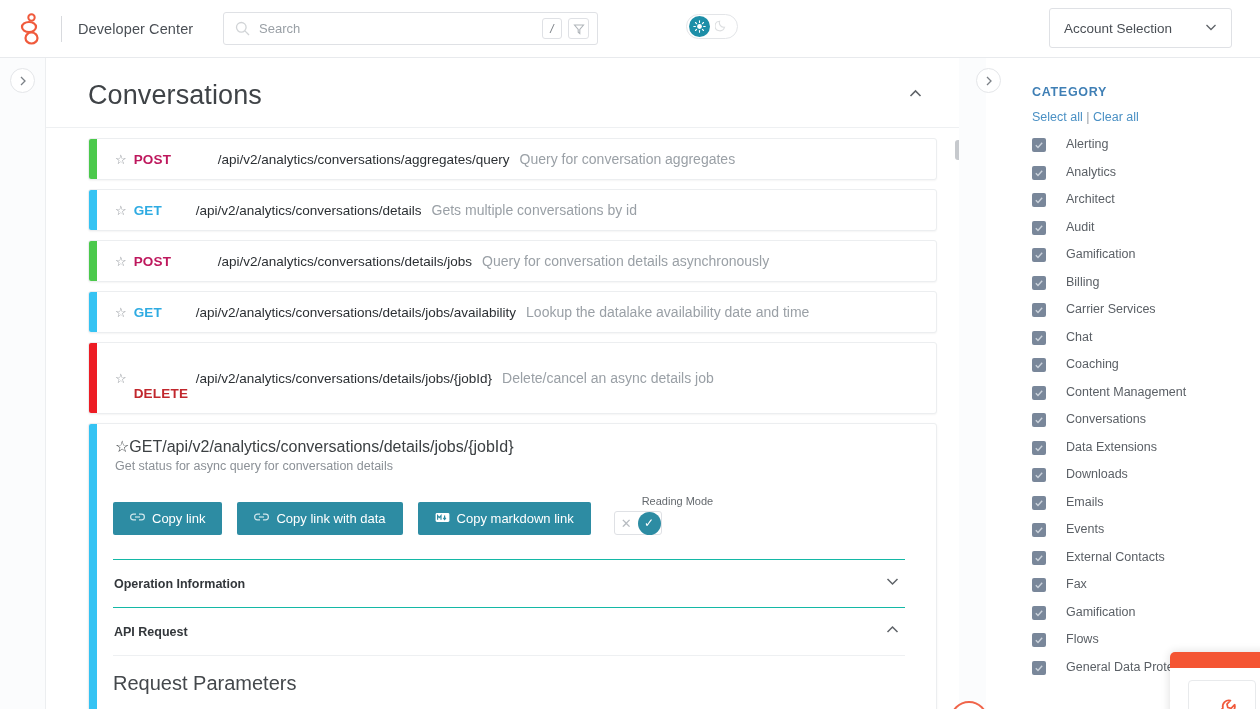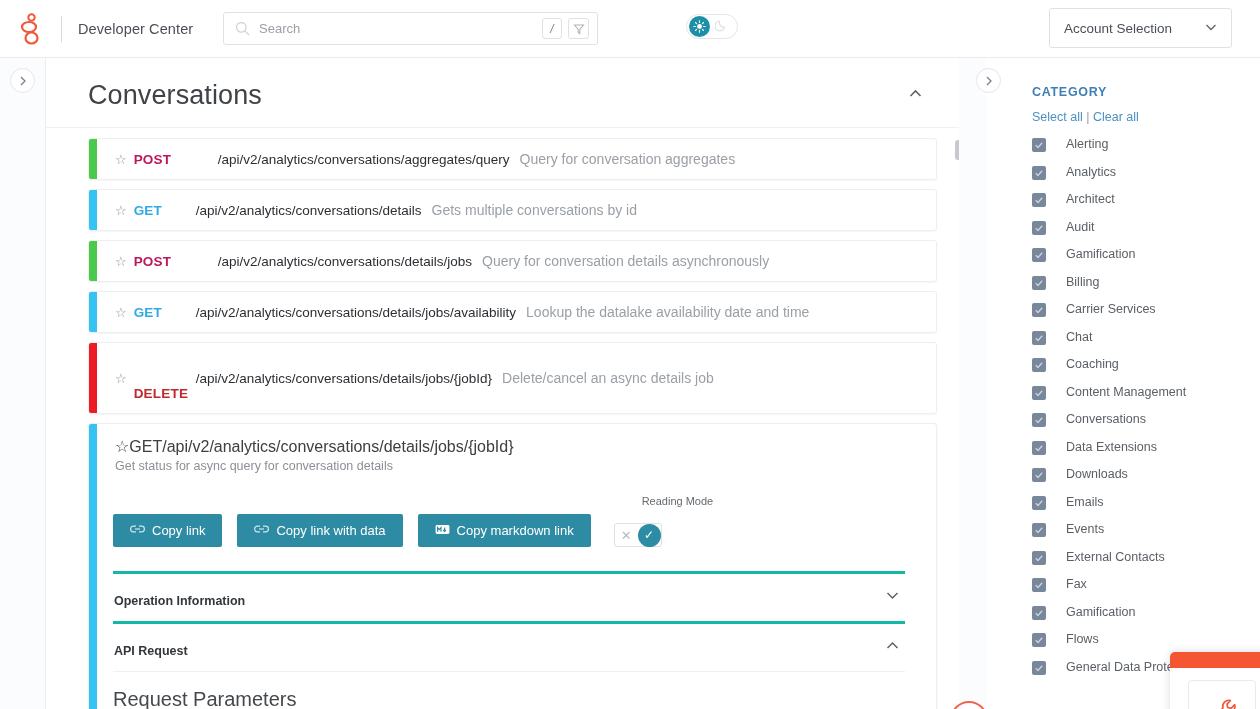--- a/index.html
+++ b/index.html
@@ -181,37 +181,37 @@
 
   .btnrow { display: flex; align-items: flex-end; padding: 22px 0 0 24px; }
   .tbtn {
     background: #2d8ca3; color: #fff; border: none; border-radius: 2px;
     height: 33px; padding: 0 17px;
     font-family: "Liberation Sans", sans-serif; font-size: 13px;
     display: flex; align-items: center; gap: 7px;
     margin-right: 15px; cursor: pointer;
   }
   .reading-mode { margin-left: 8px; }
-  .reading-mode .rm-label { font-size: 11px; color: #64696e; margin-bottom: 16px; padding-left: 28px; }
+  .reading-mode .rm-label { font-size: 11px; color: #64696e; margin-bottom: 4px; padding-left: 28px; }
   .rm-switch {
     width: 48px; height: 24px; border: 1px solid #dfe1e5; border-radius: 3px;
     background: #fff; display: flex; align-items: center;
   }
   .rm-x { width: 23px; text-align: center; color: #b7bcc1; font-size: 13px; }
   .rm-on {
     width: 23px; height: 23px; border-radius: 50%; background: #2d8ca3;
     display: flex; align-items: center; justify-content: center; color: #fff;
     font-size: 12px;
   }
 
   .acc-row {
     margin: 0 31px 0 24px;
-    border-top: 3px solid #14b8a6;
+    border-top: 1px solid #14b8a6;
     padding: 13px 4px 13px 1px;
-    display: flex; align-items: flex-end; justify-content: space-between;
+    display: flex; align-items: center; justify-content: space-between;
   }
   .acc-row span.acc-title { font-size: 12.5px; font-weight: bold; color: #33373b; }
 
   .req-params-title {
     padding: 16px 0 0 24px;
     font-size: 20px; font-weight: 400; color: #44484c;
   }
   .ptable { margin: 26px 35px 12px 55px; width: calc(100% - 90px); border-collapse: collapse; }
   .ptable th {
     text-align: left; font-size: 12px; font-weight: bold; color: #33373b;

